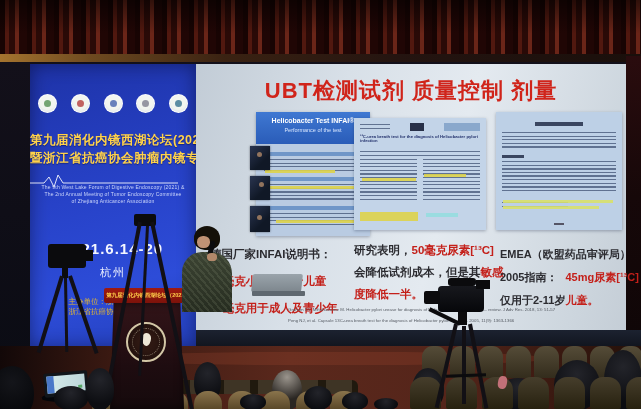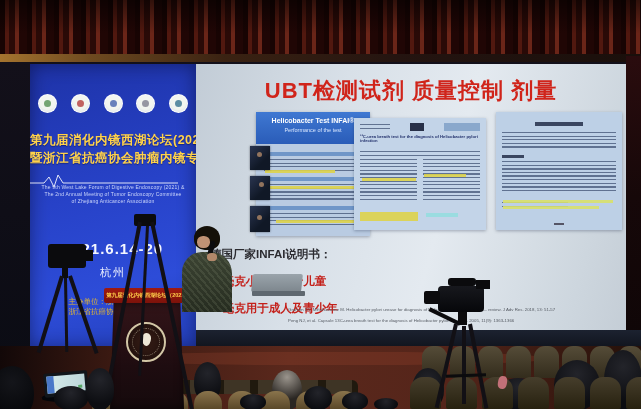--- a/index.html
+++ b/index.html
@@ -202,20 +202,30 @@
       <div class="hl" style="left:7px;top:88px;width:110px;background:#d8e06a;"></div>
       <div class="hl" style="left:7px;top:94px;width:96px;background:#d8e06a;"></div>
       <div style="width:10px;height:2px;background:#556;margin:14px auto 0;"></div>
     </div>
 
     <div class="abs" style="left:14px;top:177px;font-size:11.5px;line-height:27px;">
       <div class="colline ctext">德国厂家INFAI说明书：</div>
       <div class="colline rtext">45毫克小剂量用于儿童</div>
       <div class="colline rtext">75毫克用于成人及青少年</div>
     </div>
+    <div class="abs" style="left:158px;top:175px;font-size:11.5px;line-height:22px;">
+      <div class="colline"><span class="ctext">研究表明，</span><span class="rtext">50毫克尿素[¹³C]</span></div>
+      <div class="colline"><span class="ctext">会降低试剂成本，但是其</span><span class="rtext">敏感</span></div>
+      <div class="colline rtext">度降低一半。</div>
+    </div>
+    <div class="abs" style="left:304px;top:179px;font-size:11px;line-height:23px;">
+      <div class="colline ctext">EMEA（欧盟药品审评局）</div>
+      <div class="colline"><span class="ctext">2005指南：</span><span class="rtext" style="margin-left:8px;">45mg尿素[¹³C]</span></div>
+      <div class="colline"><span class="ctext">仅用于2-11岁</span><span class="rtext">儿童。</span></div>
+    </div>
     <div class="abs cites">
       <div class="cite">Graham DY, Miftahussurur M. Helicobacter pylori urease for diagnosis of Helicobacter pylori infection — review. J Adv Res. 2018, 13: 51-57</div>
       <div class="cite">Peng NJ, et al. Capsule 13C-urea breath test for the diagnosis of Helicobacter pylori infection. 2005, 11(9): 1363-1366</div>
     </div>
   </div>
 
   <div class="abs underband"></div>
   <div class="abs floor"></div>
   <div class="abs sheen"></div>
 

